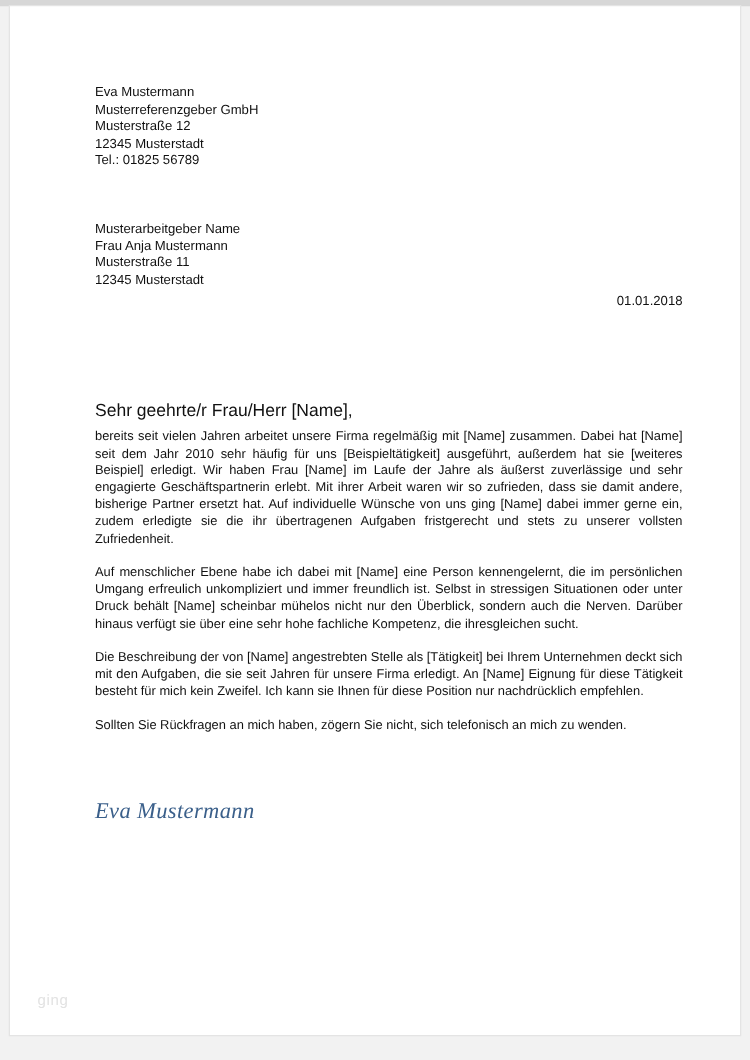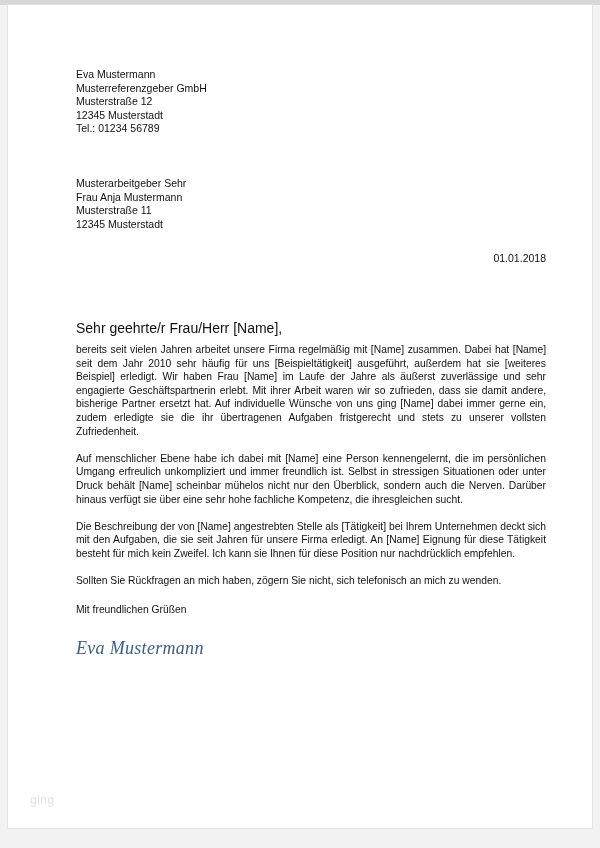--- a/index.html
+++ b/index.html
@@ -55,21 +55,21 @@
     top: 63px;
   }
   .recipient {
     position: absolute;
     left: 8px;
     top: 172px;
   }
   .date {
     position: absolute;
     right: 0px;
-    top: 247px;
+    top: 230px;
     font-size: 10.5px;
     color: #111111;
     text-align: left;
   }
   .subject {
     position: absolute;
     left: 8px;
     top: 286px;
     font-size: 11.5px;
     font-weight: bold;
@@ -92,21 +92,21 @@
   .para {
     font-size: 10.3px;
     line-height: 13.6px;
     color: #111111;
     text-align: justify;
     text-justify: inter-word;
     margin: 0 0 13.6px 0;
     hyphens: none;
   }
   .para.last-flow {
-    margin-bottom: 15px;
+    margin-bottom: 26px;
   }
   .closing {
     margin-top: 0;
   }
   .signature {
     position: absolute;
     left: 8px;
     top: 633px;
     font-family: "Liberation Serif", serif;
     font-style: italic;
@@ -131,41 +131,40 @@
   <div class="top-strip"></div>
 
   <div class="page">
     <div class="letter">
 
       <div class="addr-block sender">
         <div>Eva Mustermann</div>
         <div>Musterreferenzgeber GmbH</div>
         <div>Musterstraße 12</div>
         <div>12345 Musterstadt</div>
-        <div>Tel.: 01234 56789</div>
+        <div>Tel.: 01825 56789</div>
       </div>
 
       <div class="addr-block recipient">
-        <div>Musterarbeitgeber Sehr</div>
+        <div>Musterarbeitgeber Name</div>
         <div>Frau Anja Mustermann</div>
         <div>Musterstraße 11</div>
         <div>12345 Musterstadt</div>
       </div>
 
       <div class="date">01.01.2018</div>
 
 
       <div class="salutation">Sehr geehrte/r Frau/Herr [Name],</div>
 
       <div class="body-block">
         <p class="para">bereits seit vielen Jahren arbeitet unsere Firma regelmäßig mit [Name] zusammen. Dabei hat [Name] seit dem Jahr 2010 sehr häufig für uns [Beispieltätigkeit] ausgeführt, außerdem hat sie [weiteres Beispiel] erledigt. Wir haben Frau [Name] im Laufe der Jahre als äußerst zuverlässige und sehr engagierte Geschäftspartnerin erlebt. Mit ihrer Arbeit waren wir so zufrieden, dass sie damit andere, bisherige Partner ersetzt hat. Auf individuelle Wünsche von uns ging [Name] dabei immer gerne ein, zudem erledigte sie die ihr übertragenen Aufgaben fristgerecht und stets zu unserer vollsten Zufriedenheit.</p>
         <p class="para">Auf menschlicher Ebene habe ich dabei mit [Name] eine Person kennengelernt, die im persönlichen Umgang erfreulich unkompliziert und immer freundlich ist. Selbst in stressigen Situationen oder unter Druck behält [Name] scheinbar mühelos nicht nur den Überblick, sondern auch die Nerven. Darüber hinaus verfügt sie über eine sehr hohe fachliche Kompetenz, die ihresgleichen sucht.</p>
         <p class="para">Die Beschreibung der von [Name] angestrebten Stelle als [Tätigkeit] bei Ihrem Unternehmen deckt sich mit den Aufgaben, die sie seit Jahren für unsere Firma erledigt. An [Name] Eignung für diese Tätigkeit besteht für mich kein Zweifel. Ich kann sie Ihnen für diese Position nur nachdrücklich empfehlen.</p>
         <p class="para last-flow">Sollten Sie Rückfragen an mich haben, zögern Sie nicht, sich telefonisch an mich zu wenden.</p>
-        <p class="para closing">Mit freundlichen Grüßen</p>
       </div>
 
       <div class="signature">Eva Mustermann</div>
 
     </div>
   </div>
 
   <div class="watermark">ging</div>
 
 </div>

